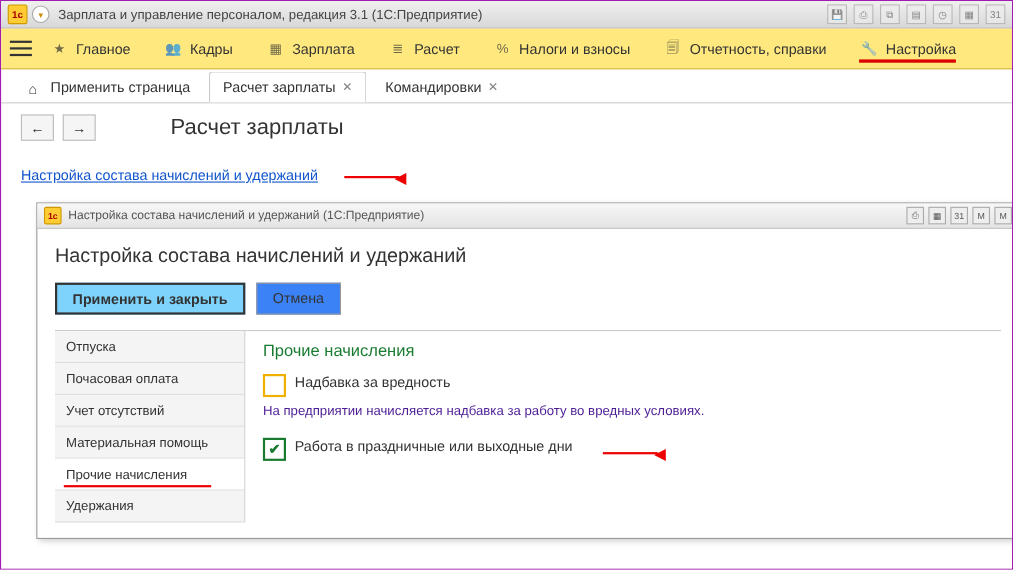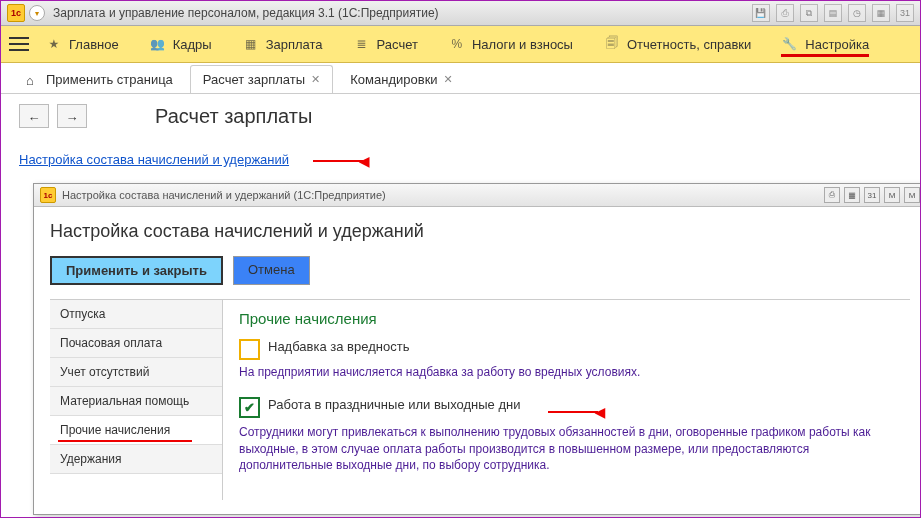--- a/index.html
+++ b/index.html
@@ -164,19 +164,18 @@
             <div class="chkrow">
               <div class="chk off"></div>
               <span class="chklabel">Надбавка за вредность</span>
             </div>
             <div class="chkdesc">На предприятии начисляется надбавка за работу во вредных условиях.</div>
             <div class="chkrow">
               <div class="chk">✔</div>
               <span class="chklabel">Работа в праздничные или выходные дни</span>
               <span class="redarrow"></span>
             </div>
-            <div class="chkdesc">Сотрудники могут привлекаться к выполнению трудовых обязанностей в дни, оговоренные графиком работы как выходные, в этом случае оплата работы производится в повышенном размере, или предоставляются дополнительные выходные дни, по выбору сотрудника.</div>
           </div>
         </div>
       </div>
     </div>
   </div>
 </div>
 
 </body></html>

